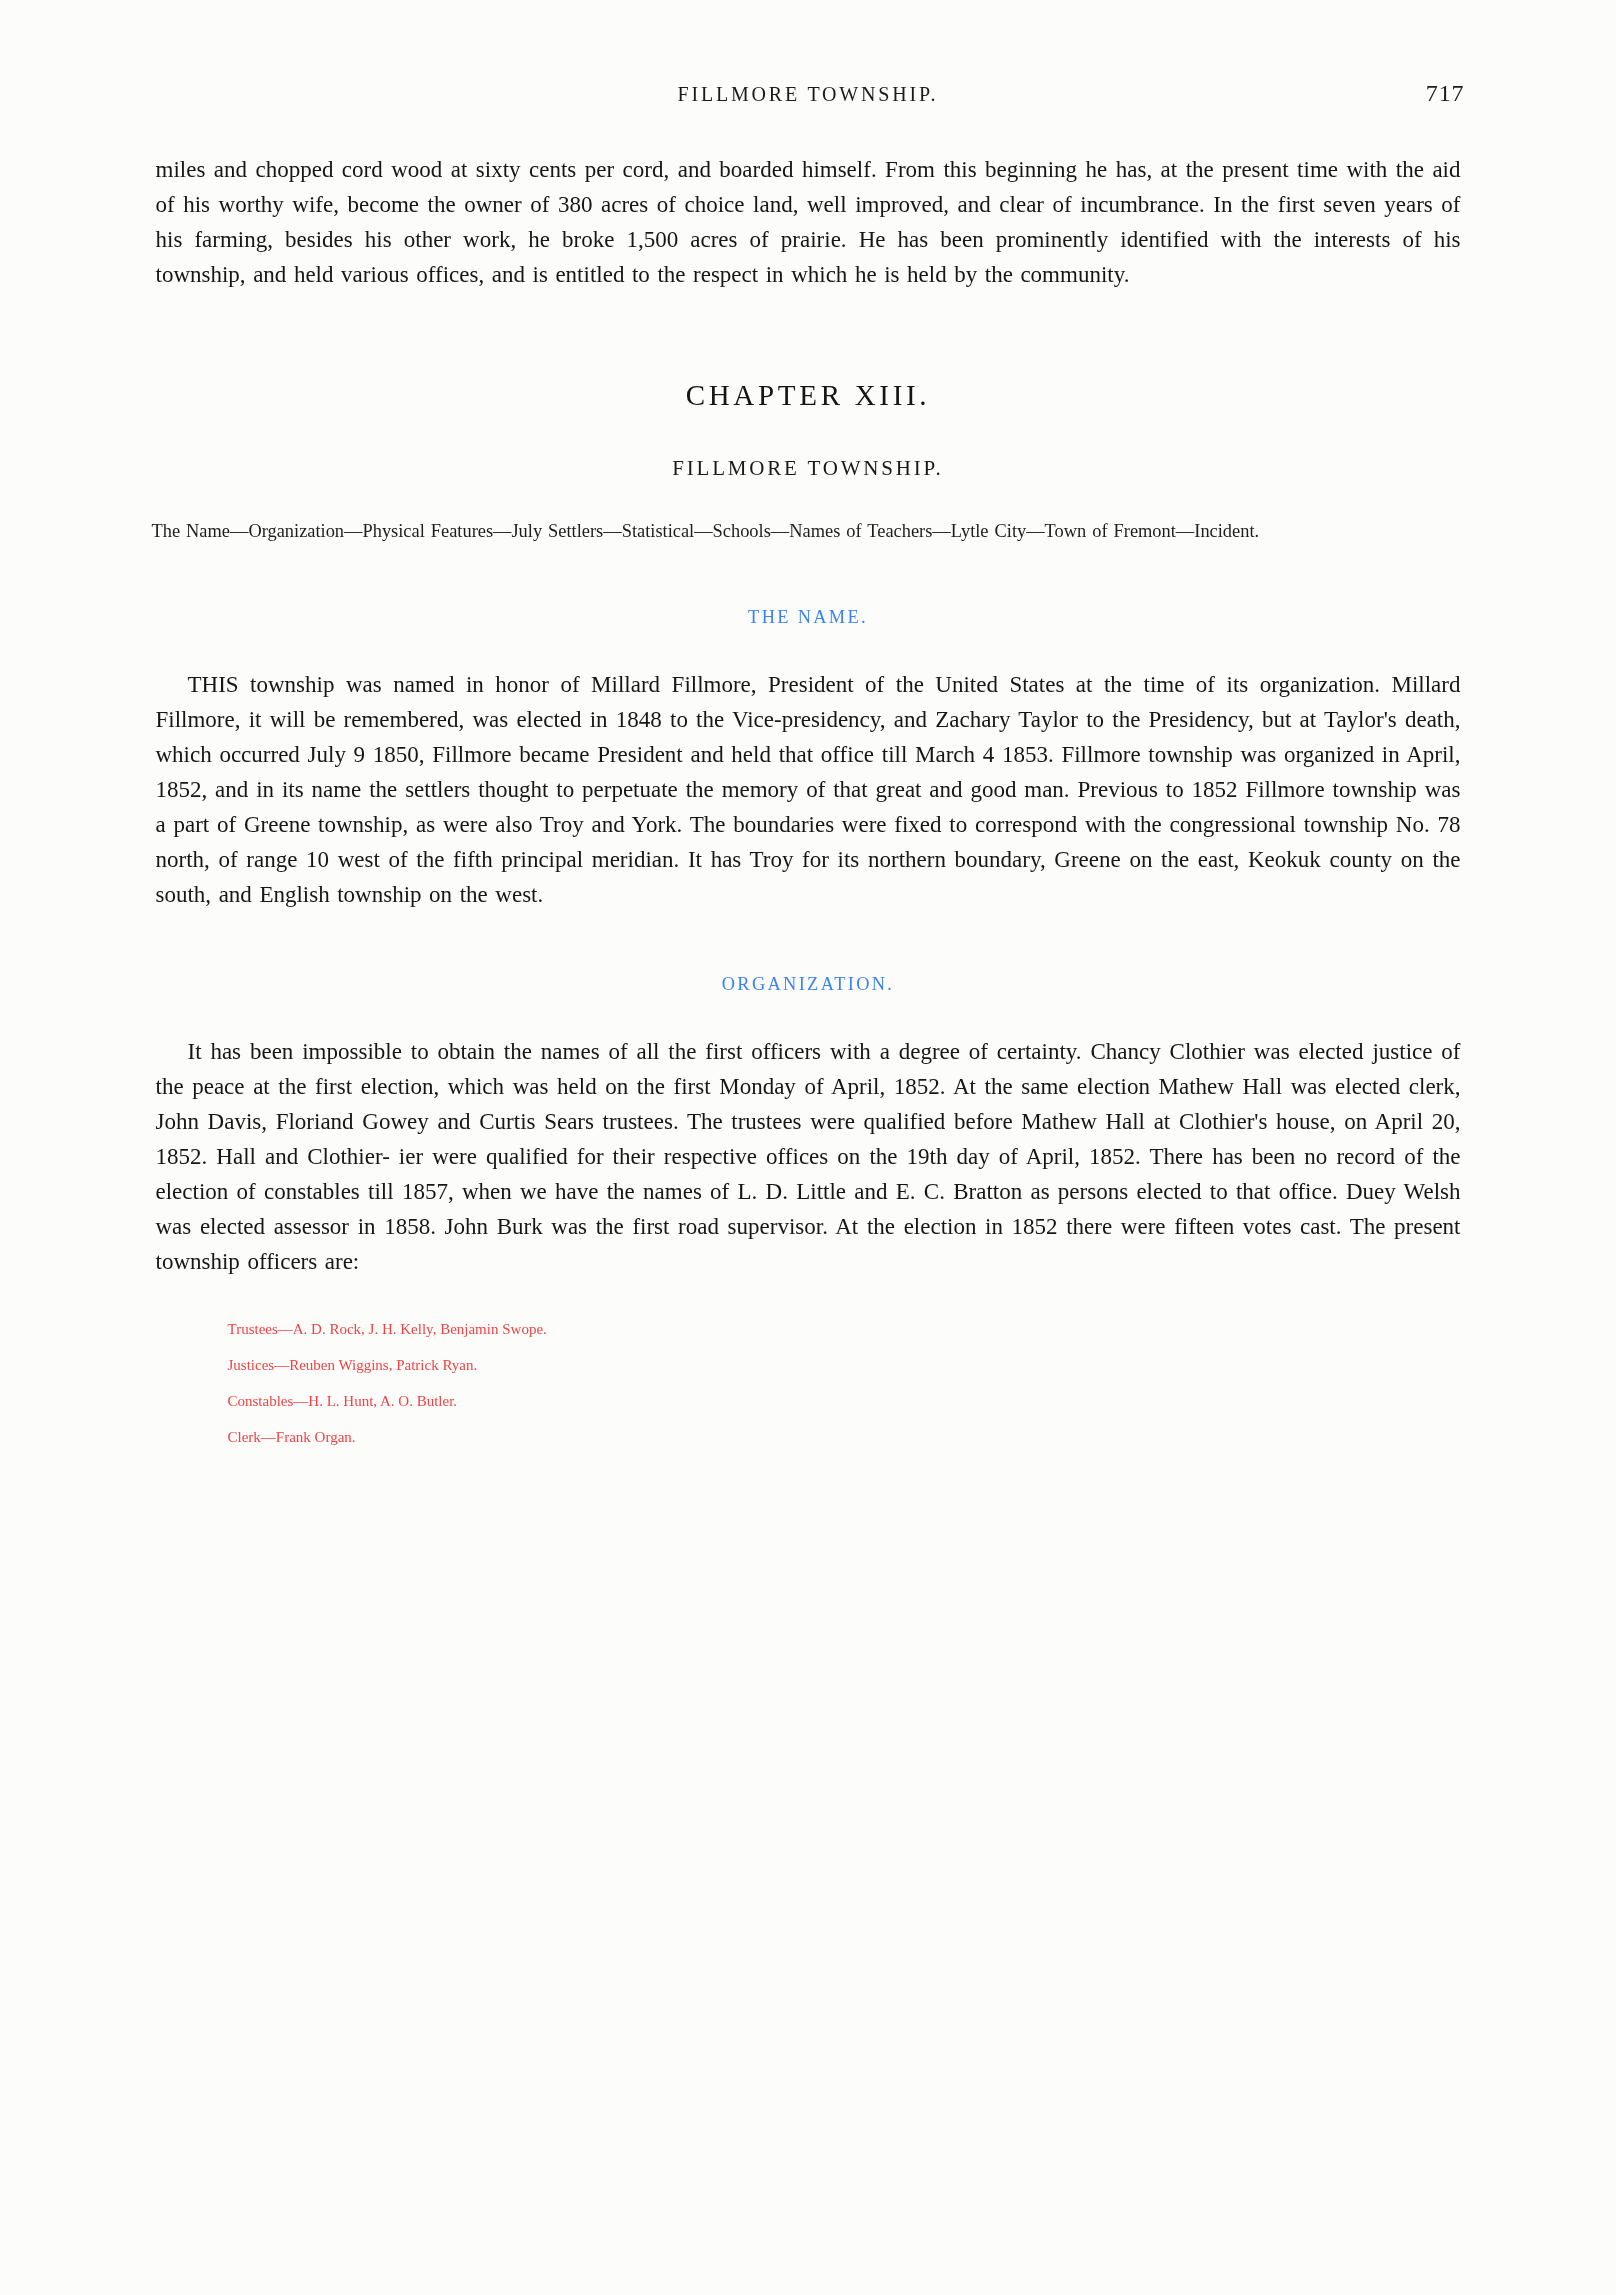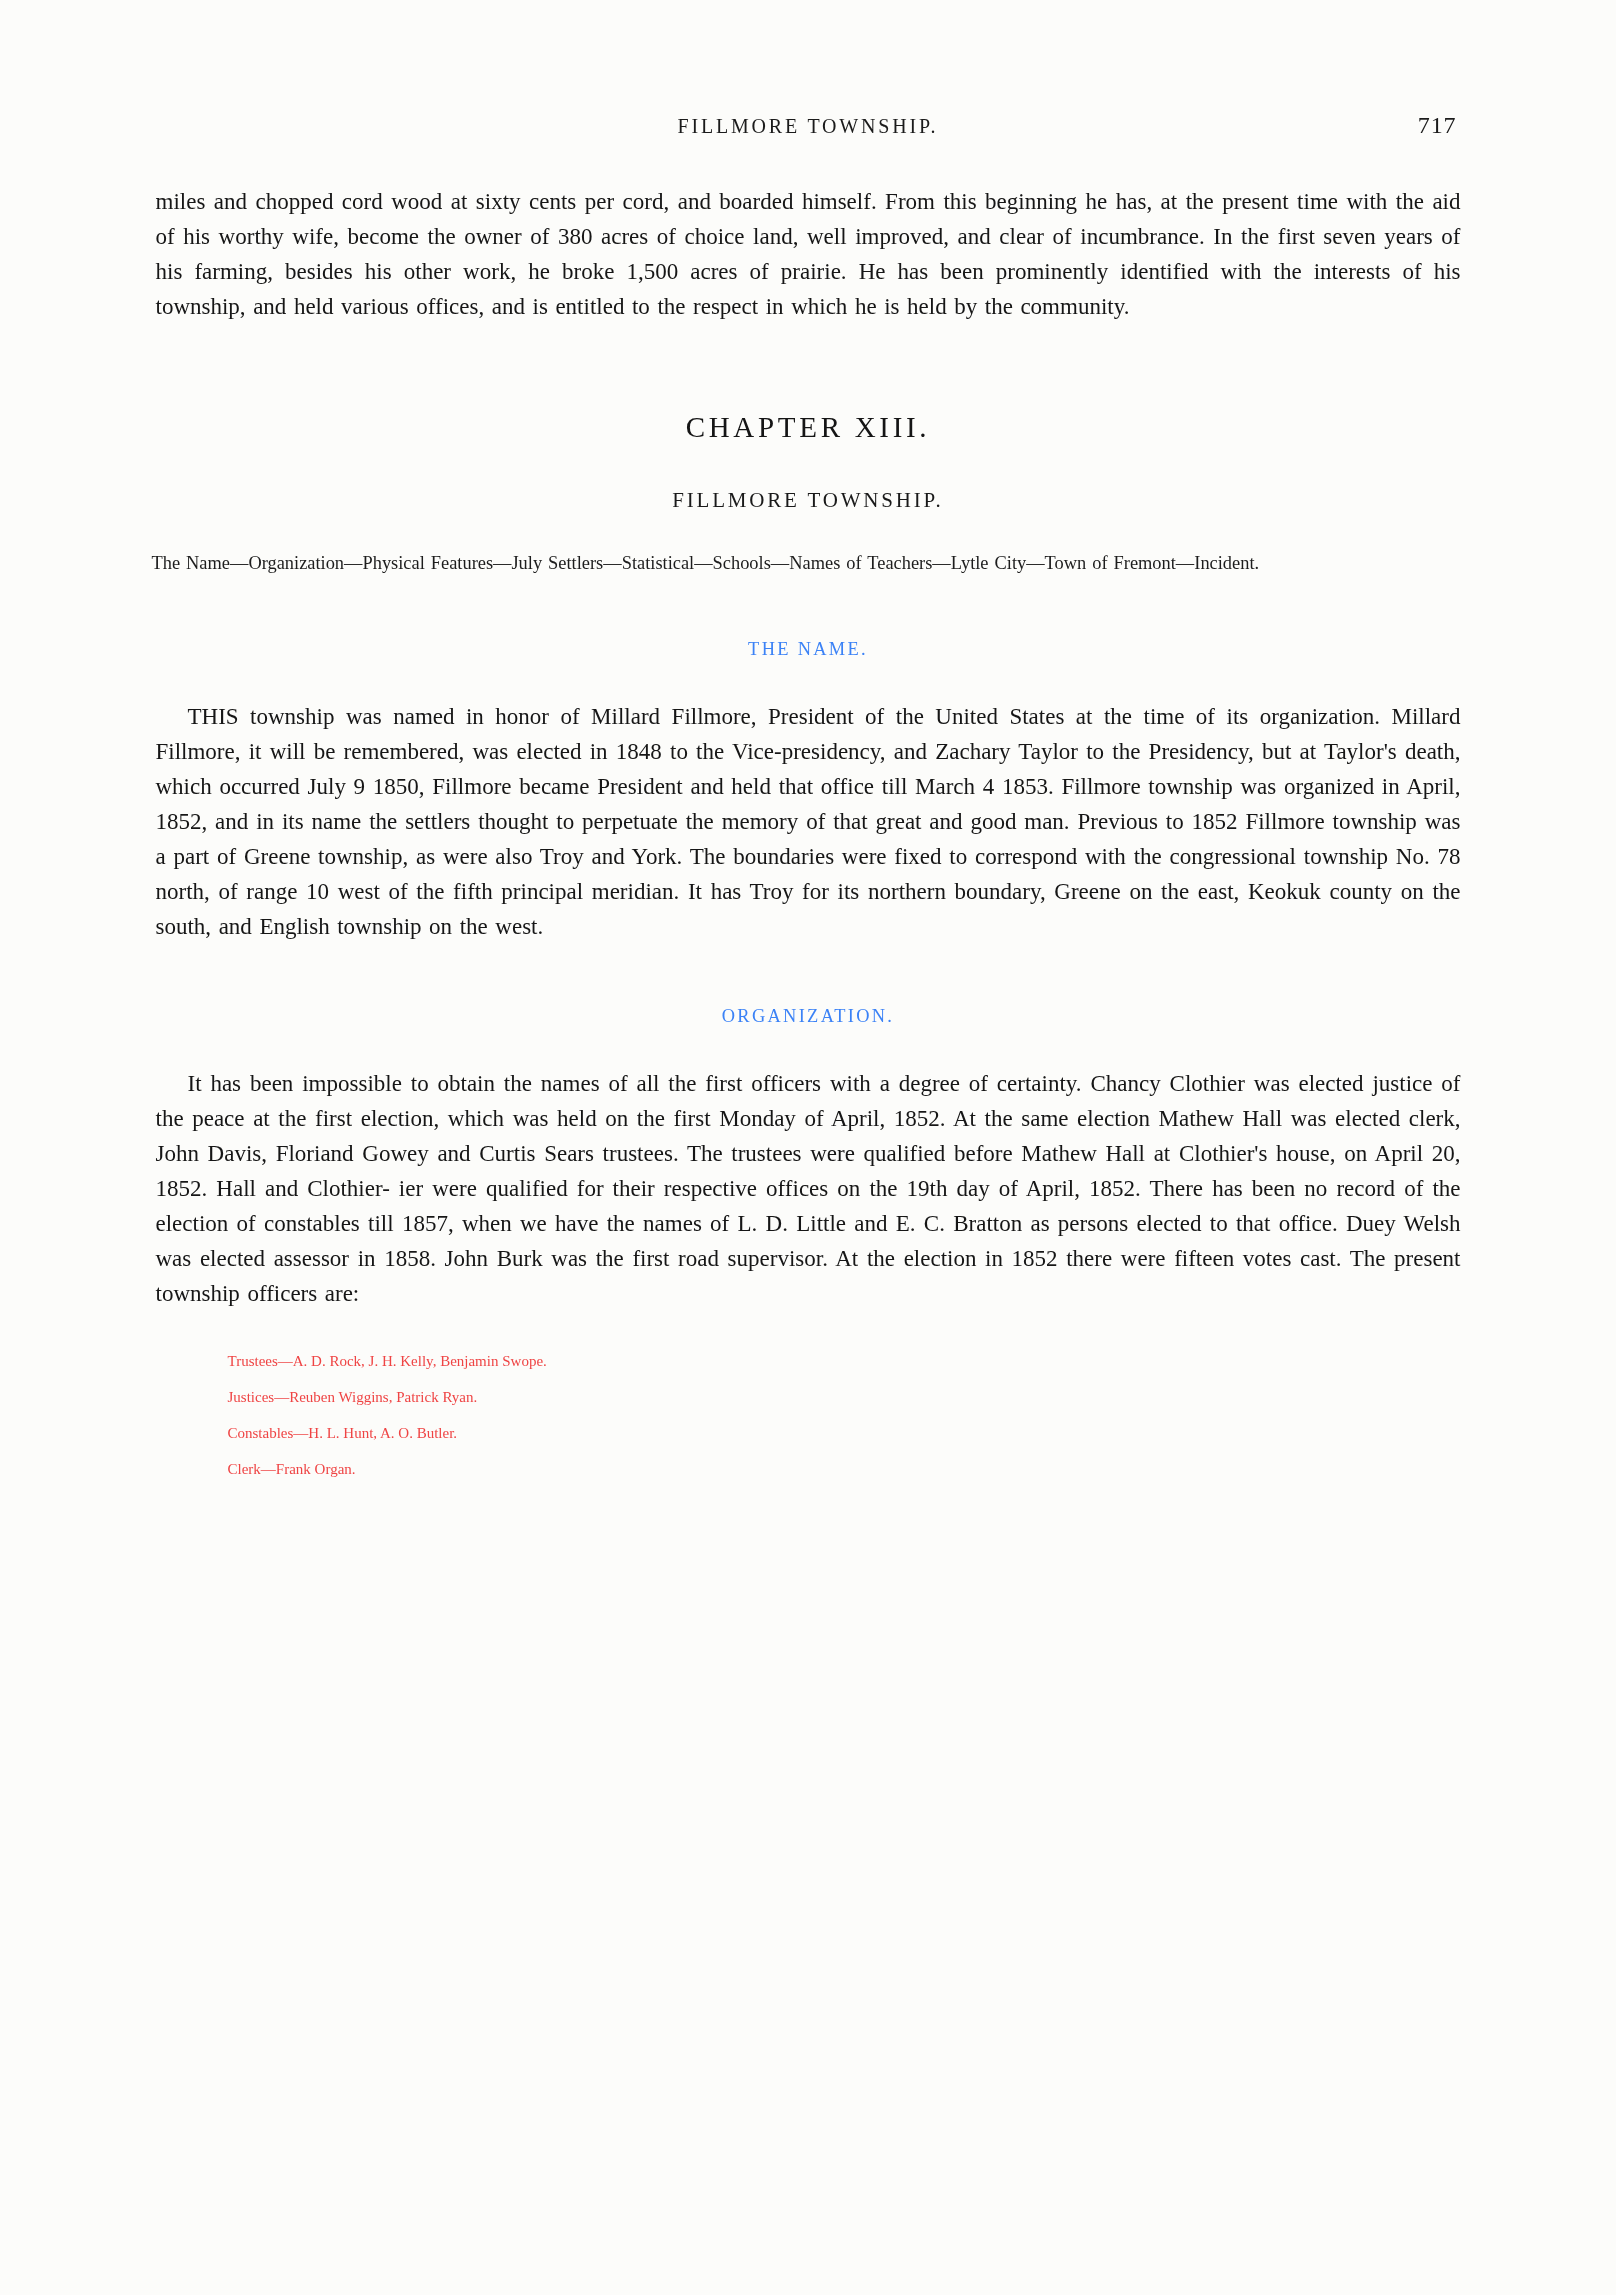--- a/index.html
+++ b/index.html
@@ -14,38 +14,38 @@
   .sheet {
     width: 1616px;
     height: 2504px;
     background: #fcfcfa;
     overflow: hidden;
     position: relative;
   }
   .page-content {
     width: 1313px;
     margin: 0 auto;
-    padding-top: 115px;
+    padding-top: 83px;
   }
   .page-header {
     position: relative;
     height: 41px;
     margin-bottom: 27.5px;
   }
   .running-title {
     position: absolute;
     left: 0; right: 0;
     text-align: center;
     font-size: 20px;
     letter-spacing: 2.8px;
     color: #1b1b1b;
   }
   .page-number {
     position: absolute;
-    right: 8px;
+    right: 0;
     top: -2.8px;
     font-size: 24px;
     letter-spacing: 0.9px;
     color: #1b1b1b;
   }
   .body-text {
     font-size: 23px;
     line-height: 35px;
     text-align: justify;
     margin: 4px;

